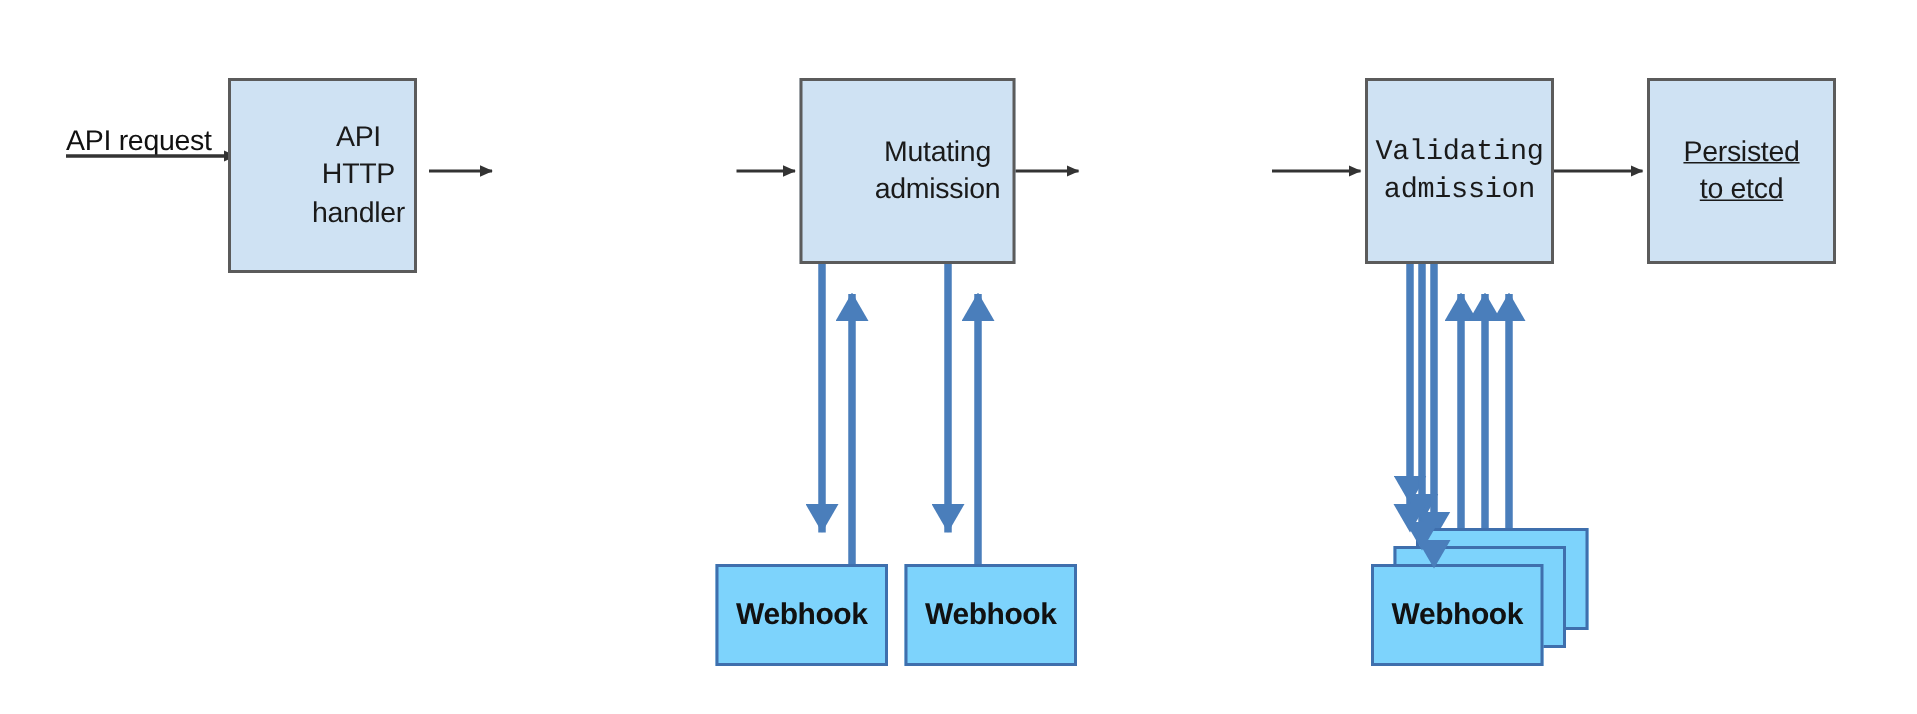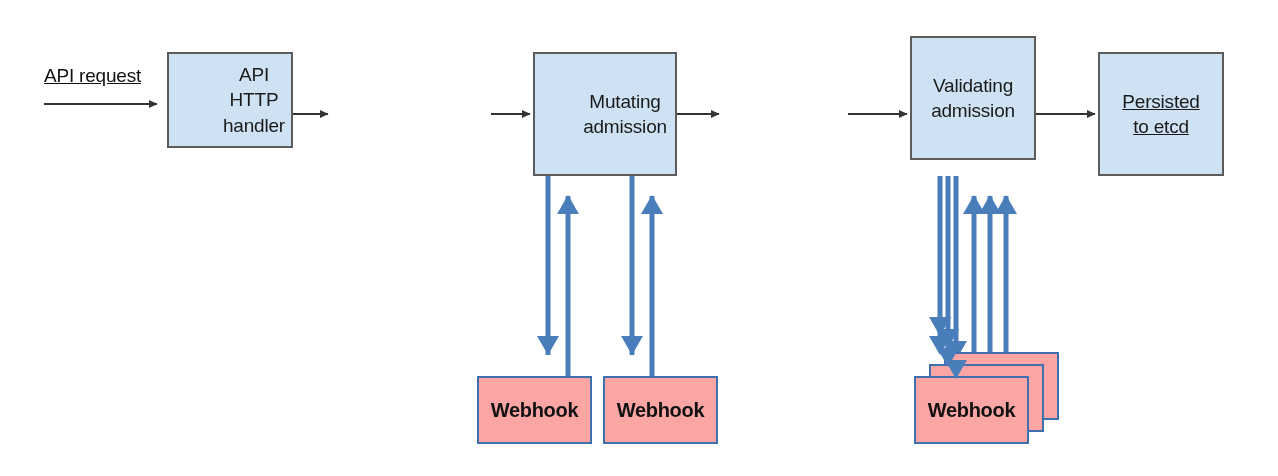--- a/index.html
+++ b/index.html
@@ -34,21 +34,21 @@
     letter-spacing: -0.2px;
     z-index: 6;
   }
   .node .lines {
     display: block;
     white-space: pre-line;
   }
   .webhook {
     position: absolute;
     box-sizing: border-box;
-    background: #fca5a5;
+    background: #7dd3fc;
     border: 2px solid #3f6fad;
     display: flex;
     align-items: center;
     justify-content: center;
     text-align: right;
     color: #111111;
     font-size: 20px;
     font-weight: bold;
     font-family: "Liberation Sans", sans-serif;
     letter-spacing: -0.3px;
@@ -144,36 +144,36 @@
       <line x1="974" y1="420" x2="974" y2="196" stroke="#4a7ebb" stroke-width="5" marker-end="url(#blueUp)"></line>
     </g>
     <g>
       <line x1="990" y1="420" x2="990" y2="196" stroke="#4a7ebb" stroke-width="5" marker-end="url(#blueUp)"></line>
     </g>
     <g>
       <line x1="1006" y1="420" x2="1006" y2="196" stroke="#4a7ebb" stroke-width="5" marker-end="url(#blueUp)"></line>
     </g>
   </svg>
 
-  <div class="entry-label" style="left:44px; top:65px;text-decoration:underline;">API request</div>
-
-  <div class="node" style="left:167px; top:52px; width:126px; height:96px;padding-left:48px;">
+  <div class="entry-label" style="left:44px; top:84px;">API request</div>
+
+  <div class="node" style="left:152px; top:52px; width:126px; height:130px;padding-left:48px;">
     <span class="lines">API
 HTTP
 handler</span>
   </div>
 
 
   <div class="node" style="left:533px; top:52px; width:144px; height:124px;padding-left:40px;">
     <span class="lines">Mutating
 admission</span>
   </div>
 
 
-  <div class="node" style="left:910px; top:36px; width:126px; height:124px;">
+  <div class="node" style="left:910px; top:52px; width:126px; height:124px;font-family:Liberation Mono, monospace;">
     <span class="lines">Validating
 admission</span>
   </div>
 
   <div class="node" style="left:1098px; top:52px; width:126px; height:124px;text-decoration:underline;">
     <span class="lines">Persisted
 to etcd</span>
   </div>
 
   <div class="webhook" style="left:477px; top:376px; width:115px; height:68px; z-index:7;">

